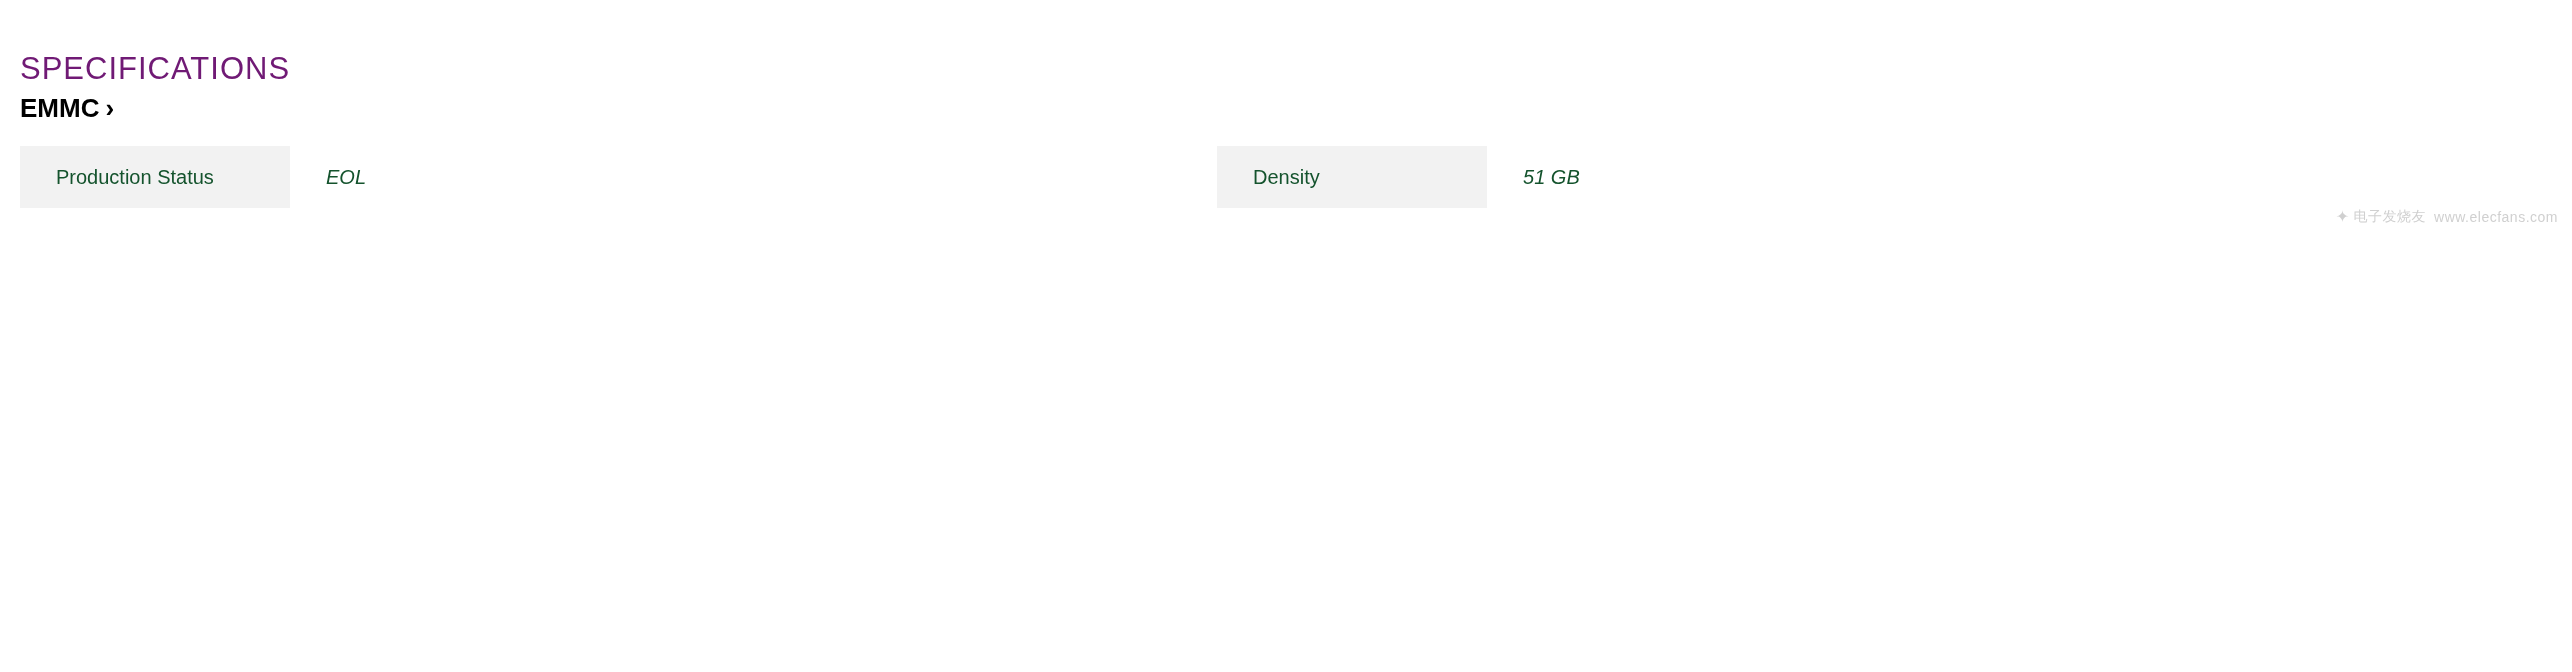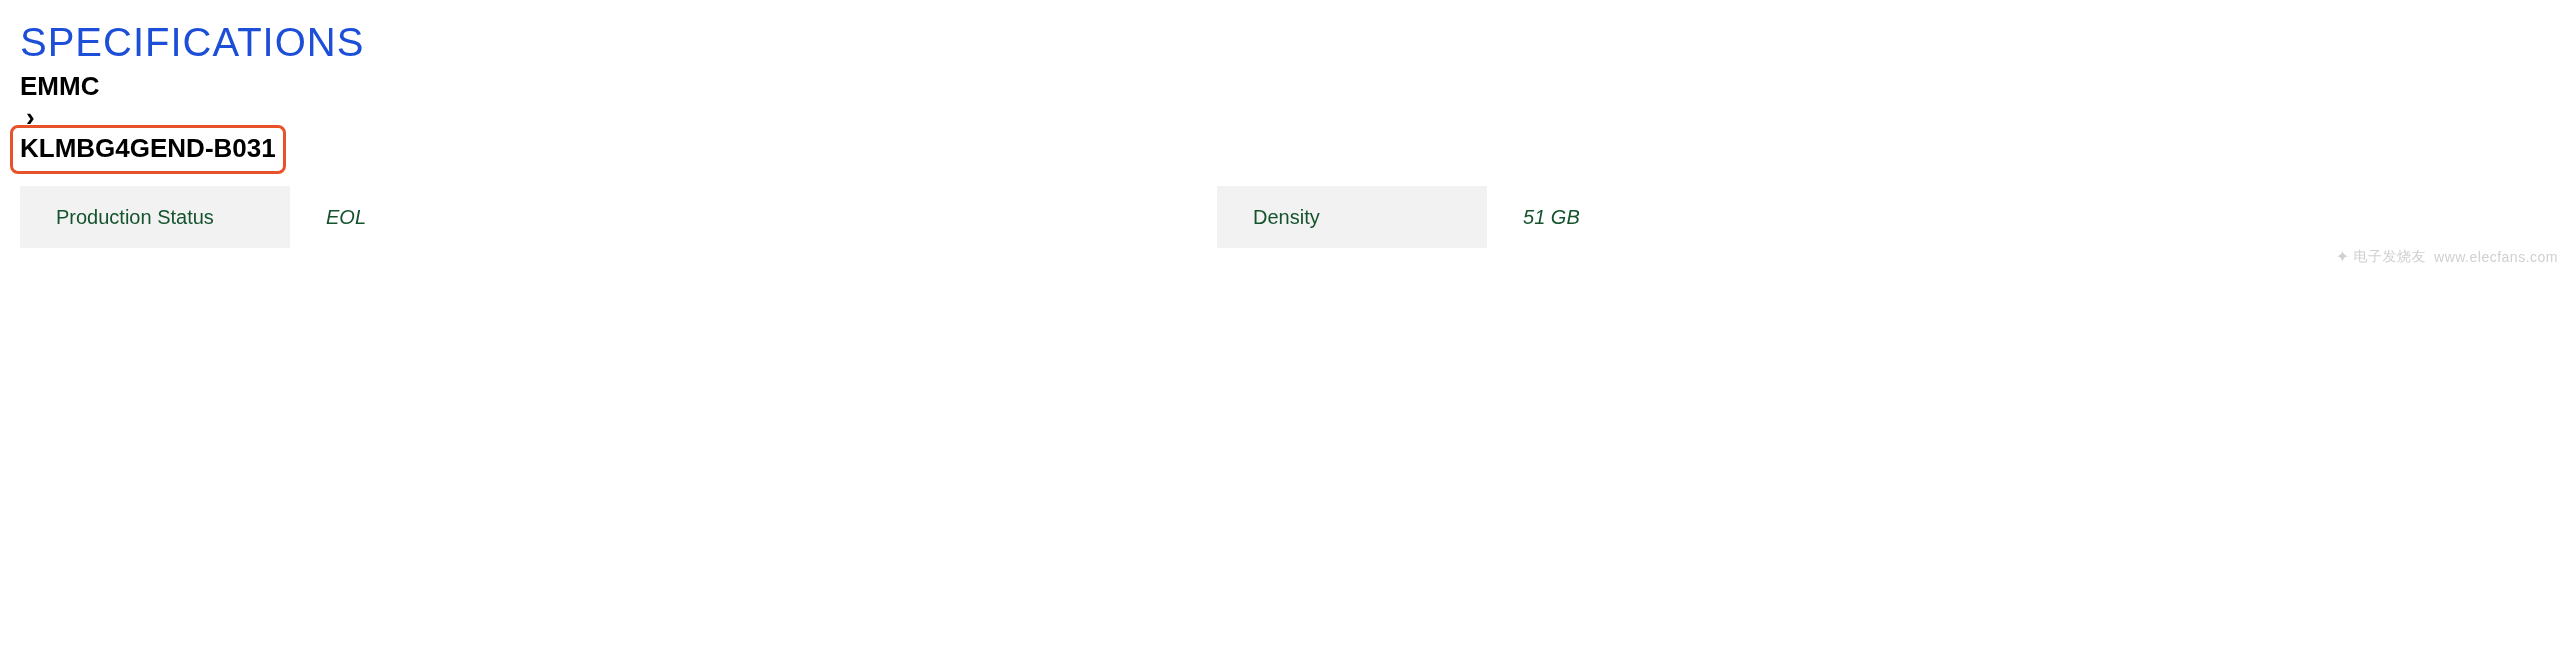--- a/index.html
+++ b/index.html
@@ -8,34 +8,34 @@
       box-sizing: border-box;
     }
     body {
       font-family: -apple-system, BlinkMacSystemFont, "Segoe UI", Arial, sans-serif;
       background: #fff;
       padding: 20px;
       color: #333;
       position: relative;
     }
     .heading {
-      font-size: 40px;
+      font-size: 31px;
       font-weight: 400;
-      color: #1d4ed8;
+      color: #701a75;
       letter-spacing: 1px;
       margin-bottom: 6px;
+      margin-top: 31px;
     }
     .breadcrumb {
       display: flex;
       align-items: flex-start;
       font-size: 26px;
       font-weight: 700;
       color: #000;
       margin-bottom: 18px;
-      flex-direction: column;
     }
     .breadcrumb-sep {
       margin: 0 6px;
       font-weight: 700;
     }
     .highlight-box {
       position: relative;
       display: inline-block;
     }
     .highlight-overlay {
@@ -104,24 +104,20 @@
     }
   </style>
 </head>
 <body>
 
 <div class="heading">SPECIFICATIONS</div>
 
 <div class="breadcrumb">
   <span>EMMC</span>
   <span class="breadcrumb-sep">›</span>
-  <span class="highlight-box">
-    <span>KLMBG4GEND-B031</span>
-    <span class="highlight-overlay hl-title"></span>
-  </span>
 </div>
 
 <table class="spec-table">
   <tbody>
       <tr>
     <td class="label">Production Status</td>
     <td class="value">EOL</td>
     <td class="label2">Density</td>
     <td class="value">51 GB</td>
   </tr>

